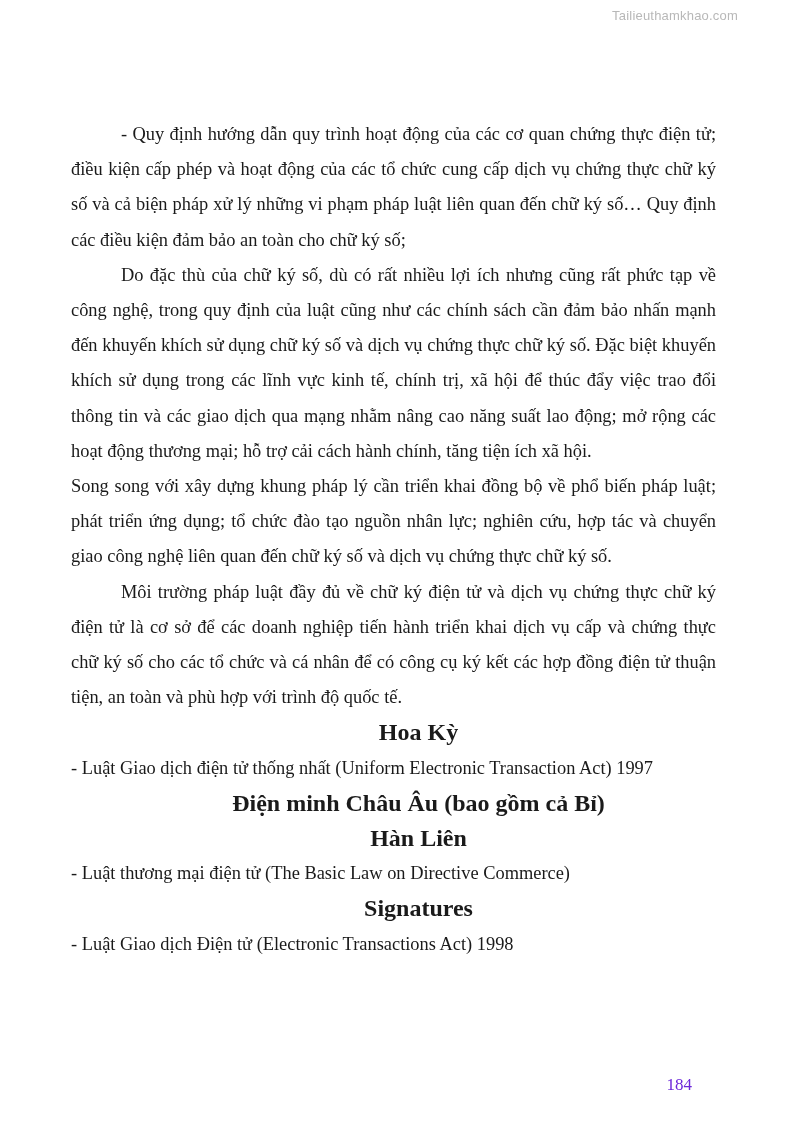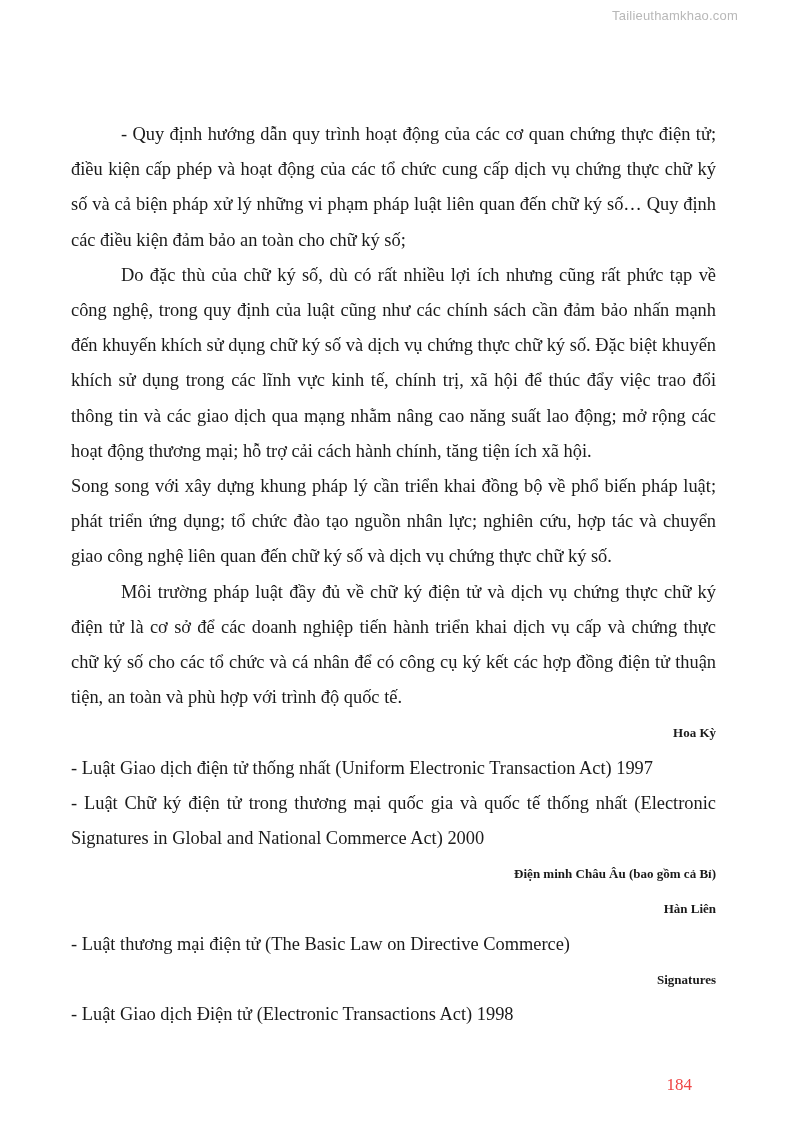--- a/index.html
+++ b/index.html
@@ -46,42 +46,42 @@
     text-justify: inter-word;
     text-indent: 50px;
     hyphens: none;
   }
   p.body-para.no-indent {
     text-indent: 0;
   }
   .heading {
     margin: 0;
     padding-left: 50px;
-    font-size: 13px;
+    font-size: 24px;
     line-height: 35.2px;
     font-weight: bold;
-    text-align: right;
+    text-align: center;
   }
   .listitem {
     margin: 0;
     font-size: 18.4px;
     line-height: 35.2px;
     text-align: left;
     text-indent: 0;
   }
   .listitem.wrapjust {
     text-align: justify;
   }
   .page-number {
     position: absolute;
     right: 72px;
     bottom: 28px;
     font-size: 17px;
     line-height: 20px;
-    color: #ef4444;
+    color: #6d28d9;
   }
 </style>
 </head>
 <body>
 
 <div class="page">
 
   <div class="watermark">Tailieuthamkhao.com</div>
 
   <div class="content">
@@ -90,21 +90,20 @@
 
     <p class="body-para">Do đặc thù của chữ ký số, dù có rất nhiều lợi ích nhưng cũng rất phức tạp về công nghệ, trong quy định của luật cũng như các chính sách cần đảm bảo nhấn mạnh đến khuyến khích sử dụng chữ ký số và dịch vụ chứng thực chữ ký số. Đặc biệt khuyến khích sử dụng trong các lĩnh vực kinh tế, chính trị, xã hội để thúc đẩy việc trao đổi thông tin và các giao dịch qua mạng nhằm nâng cao năng suất lao động; mở rộng các hoạt động thương mại; hỗ trợ cải cách hành chính, tăng tiện ích xã hội.</p>
 
     <p class="body-para no-indent">Song song với xây dựng khung pháp lý cần triển khai đồng bộ về phổ biến pháp luật; phát triển ứng dụng; tổ chức đào tạo nguồn nhân lực; nghiên cứu, hợp tác và chuyển giao công nghệ liên quan đến chữ ký số và dịch vụ chứng thực chữ ký số.</p>
 
     <p class="body-para">Môi trường pháp luật đầy đủ về chữ ký điện tử và dịch vụ chứng thực chữ ký điện tử là cơ sở để các doanh nghiệp tiến hành triển khai dịch vụ cấp và chứng thực chữ ký số cho các tổ chức và cá nhân để có công cụ ký kết các hợp đồng điện tử thuận tiện, an toàn và phù hợp với trình độ quốc tế.</p>
 
     <div>
       <p class="heading">Hoa Kỳ</p>
       <p class="listitem">- Luật Giao dịch điện tử thống nhất (Uniform Electronic Transaction Act) 1997</p>
-      <p class="listitem wrapjust">- Luật Chữ ký điện tử trong thương mại quốc gia và quốc tế thống nhất (Electronic Signatures in Global and National Commerce Act) 2000</p>
     </div>
 
     <div>
       <p class="heading">Điện minh Châu Âu (bao gồm cả Bỉ)</p>
     </div>
 
     <div>
       <p class="heading">Hàn Liên</p>
       <p class="listitem">- Luật thương mại điện tử (The Basic Law on Directive Commerce)</p>
     </div>

